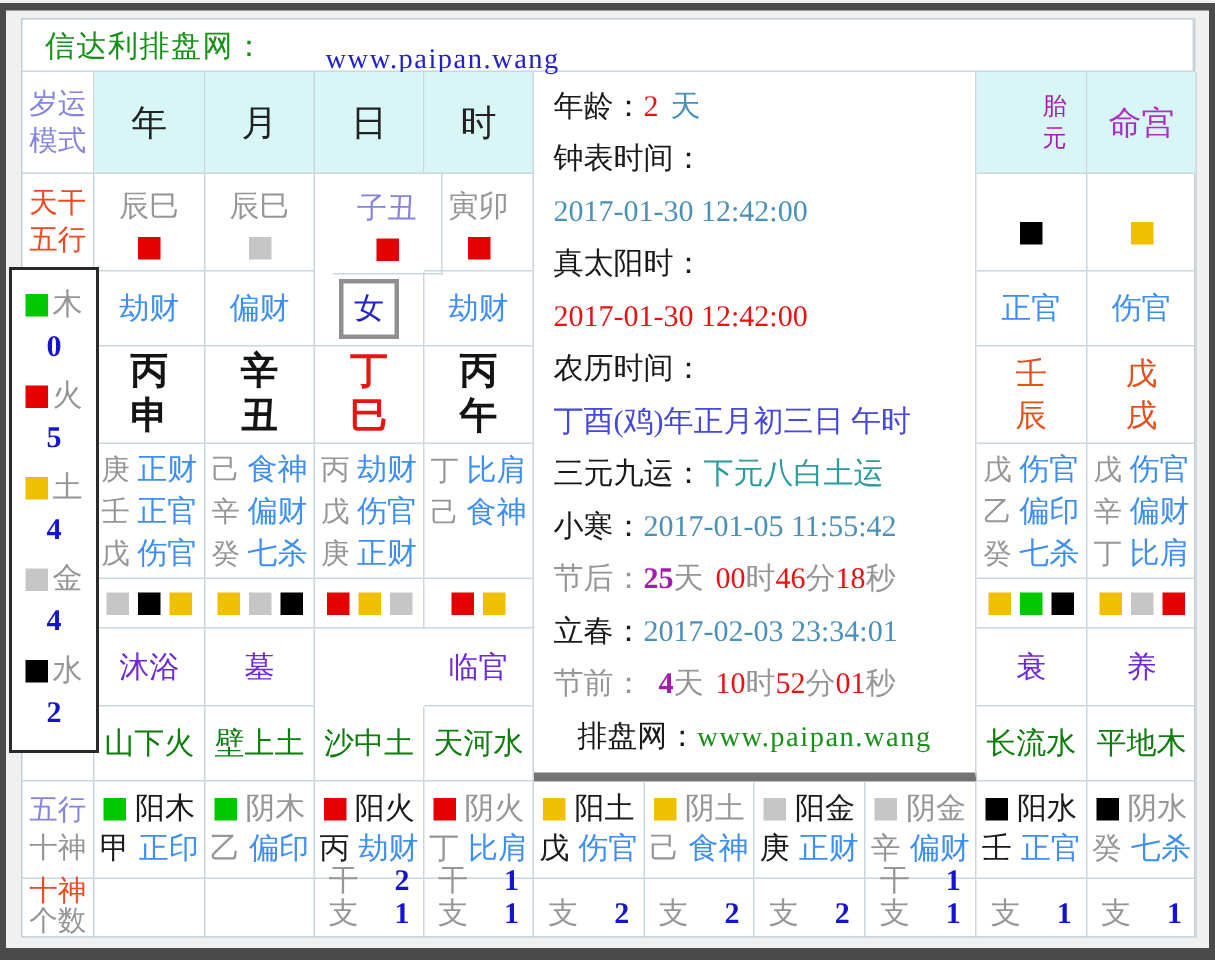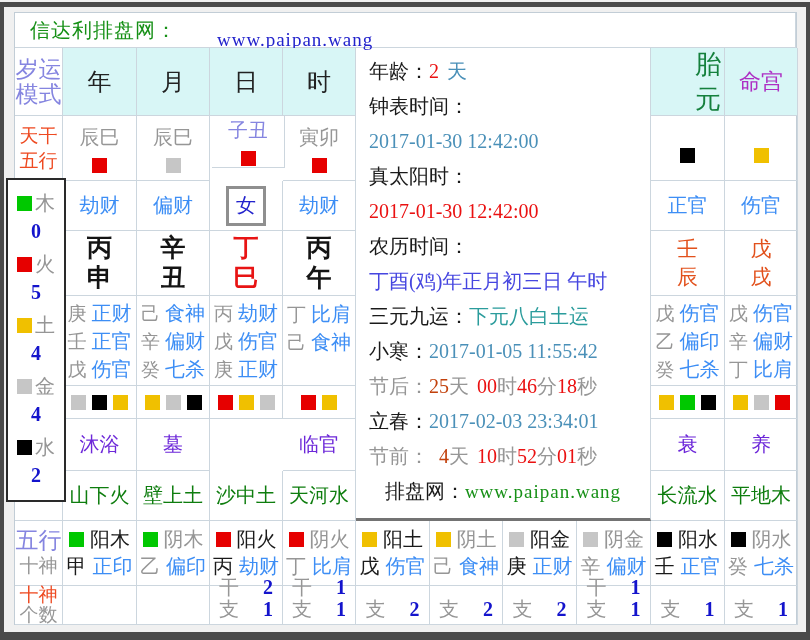--- a/index.html
+++ b/index.html
@@ -8,49 +8,49 @@
   .edge{position:absolute;background:#4a4a4a;}
   .board{position:absolute;left:14px;top:12px;width:783px;height:613px;background:#fff;
          border:1px solid #c2cdd6;box-sizing:border-box;}
   .cell{position:absolute;box-sizing:border-box;border-right:1px solid #ccd6de;border-bottom:1px solid #ccd6de;
         display:flex;flex-direction:column;align-items:center;justify-content:center;}
   .cyan{background:#d8f6f6;}
   .title-row{flex-direction:row;justify-content:flex-start;padding-left:15px;font-size:20px;letter-spacing:1px;gap:40px;}
   .green{color:#169016;}
   .dgreen{color:#0e7d0e;}
   .site-url{color:#2222cc;text-decoration:none;font-size:19px;letter-spacing:1px;margin-top:20px;}
-  .plabel{color:#8585e0;font-size:23px;line-height:25px;text-align:center;}
+  .plabel{color:#8585e0;font-size:19px;line-height:25px;text-align:center;}
   .olabel{color:#ee4a21;font-size:19px;line-height:25px;text-align:center;}
   .glabel{color:#969696;font-size:19px;line-height:25px;text-align:center;}
   .colhead{font-size:24px;color:#222;}
-  .tai{color:#15803d;font-size:26px;margin-left:44px;}
+  .tai{color:#a21caf;font-size:16px;margin-left:44px;}
   .ming{color:#ad2fc4;font-size:22px;}
   .void{font-size:20px;margin-bottom:7px;}
   .gray{color:#969696;}
   .pur{color:#8585e0;}
   .black{color:#1a1a1a;}
   .sq{display:inline-block;width:15px;height:15px;}
   .god{font-size:20px;color:#3d8ef5;}
   .stems{font-size:25px;font-weight:bold;color:#141414;line-height:30px;text-align:center;}
   .red-stems{color:#e81414;}
   .xstem{font-size:21px;color:#e2511c;line-height:28px;text-align:center;}
   .hid{font-size:19px;}
   .hline{line-height:28px;height:28px;white-space:nowrap;}
   .hline .gray{margin-right:5px;}
   .sqrow{flex-direction:row;}
   .sqrow .sq{margin:0 3px;}
   .stage{color:#6d28d9;font-size:20px;}
   .nayin{color:#0e7d0e;font-size:20px;}
   .info{position:absolute;left:341px;top:35px;width:295px;height:473px;box-sizing:border-box;
-        border-right:1px solid #ccd6de;border-bottom:3px solid #737373;padding-top:6px;font-size:20px;}
+        border-right:1px solid #ccd6de;border-bottom:6px solid #737373;padding-top:6px;font-size:20px;}
   .iline{height:35px;line-height:35px;padding-left:13px;white-space:nowrap;}
   .icenter{text-align:center;padding-left:0;}
   .steel{color:#4a90b8;}
   .ired{color:#ea1111;}
-  .bred{color:#c2410c;font-weight:normal;}
+  .bred{color:#a21caf;font-weight:bold;}
   .violet{color:#4646e0;}
   .teal{color:#2b9c9c;}
   .u5{margin-left:8px;}
   .pad10{padding-left:10px;}
   .gbox{width:34px;height:34px;border:3px solid #8f8f8f;display:flex;align-items:center;justify-content:center;}
   .dkblue{color:#2222cc;font-size:20px;}
   .wx{font-size:20px;}
   .wline{display:flex;align-items:center;line-height:27px;height:27px;white-space:nowrap;}
   .wline .sq{margin-right:6px;}
   .wline .st{margin-right:6px;}
@@ -138,21 +138,21 @@
       <div class="olabel">五行</div>
     </div>
     <div class="cell" style="left:48px;top:103px;width:74px;height:65px">
       <div class="void gray">辰巳</div>
       <span class="sq" style="background:#e60000"></span>
     </div>
     <div class="cell" style="left:122px;top:103px;width:73px;height:65px">
       <div class="void gray">辰巳</div>
       <span class="sq" style="background:#c6c6c6"></span>
     </div>
-    <div class="cell" style="left:197px;top:103px;width:73px;height:52px">
+    <div class="cell" style="left:207px;top:103px;width:73px;height:67px">
       <div class="void pur">子丑</div>
       <span class="sq" style="background:#e60000"></span>
     </div>
     <div class="cell" style="left:268px;top:103px;width:73px;height:65px">
       <div class="void gray">寅卯</div>
       <span class="sq" style="background:#e60000"></span>
     </div>
     <div class="cell" style="left:636px;top:103px;width:74px;height:65px">
       <span class="sq" style="margin-top:14px"><span class="sq" style="background:#000000"></span></span>
     </div>

